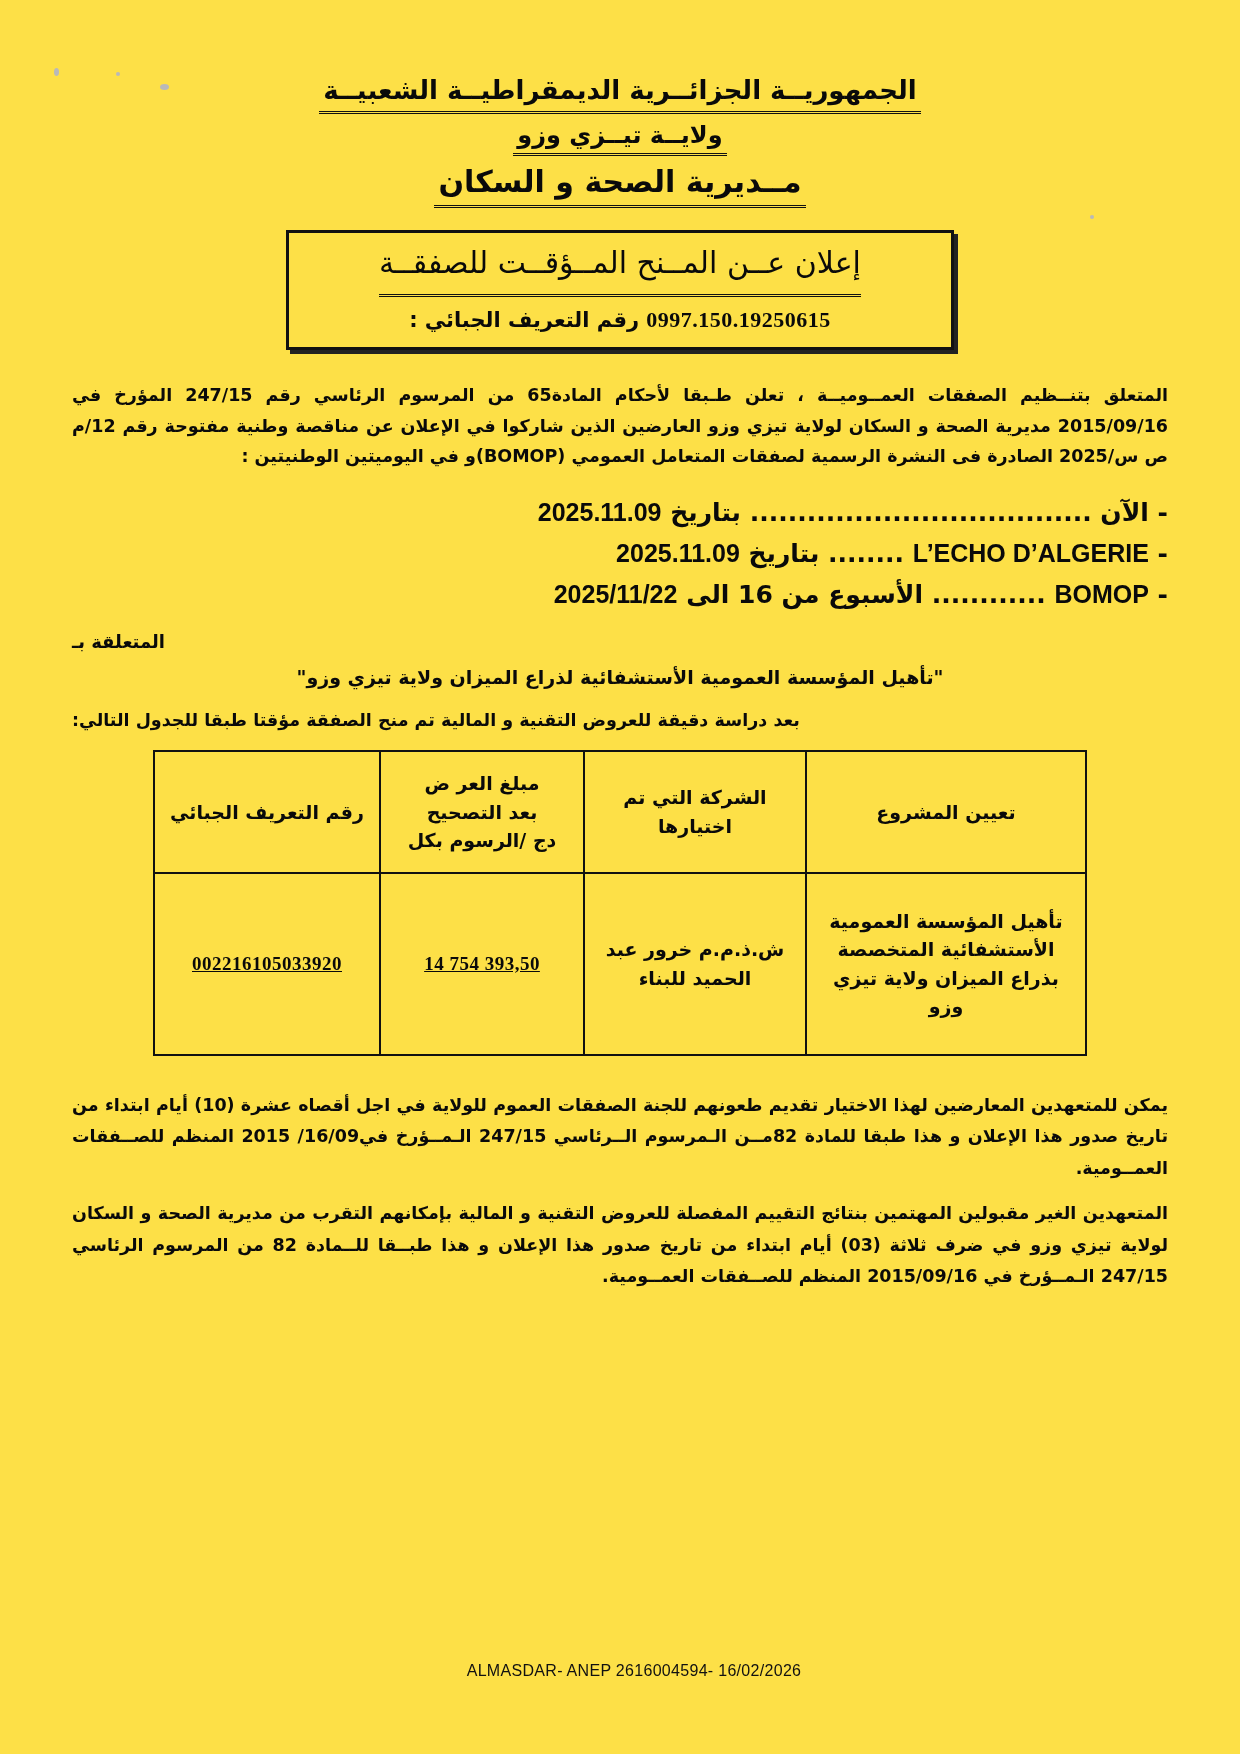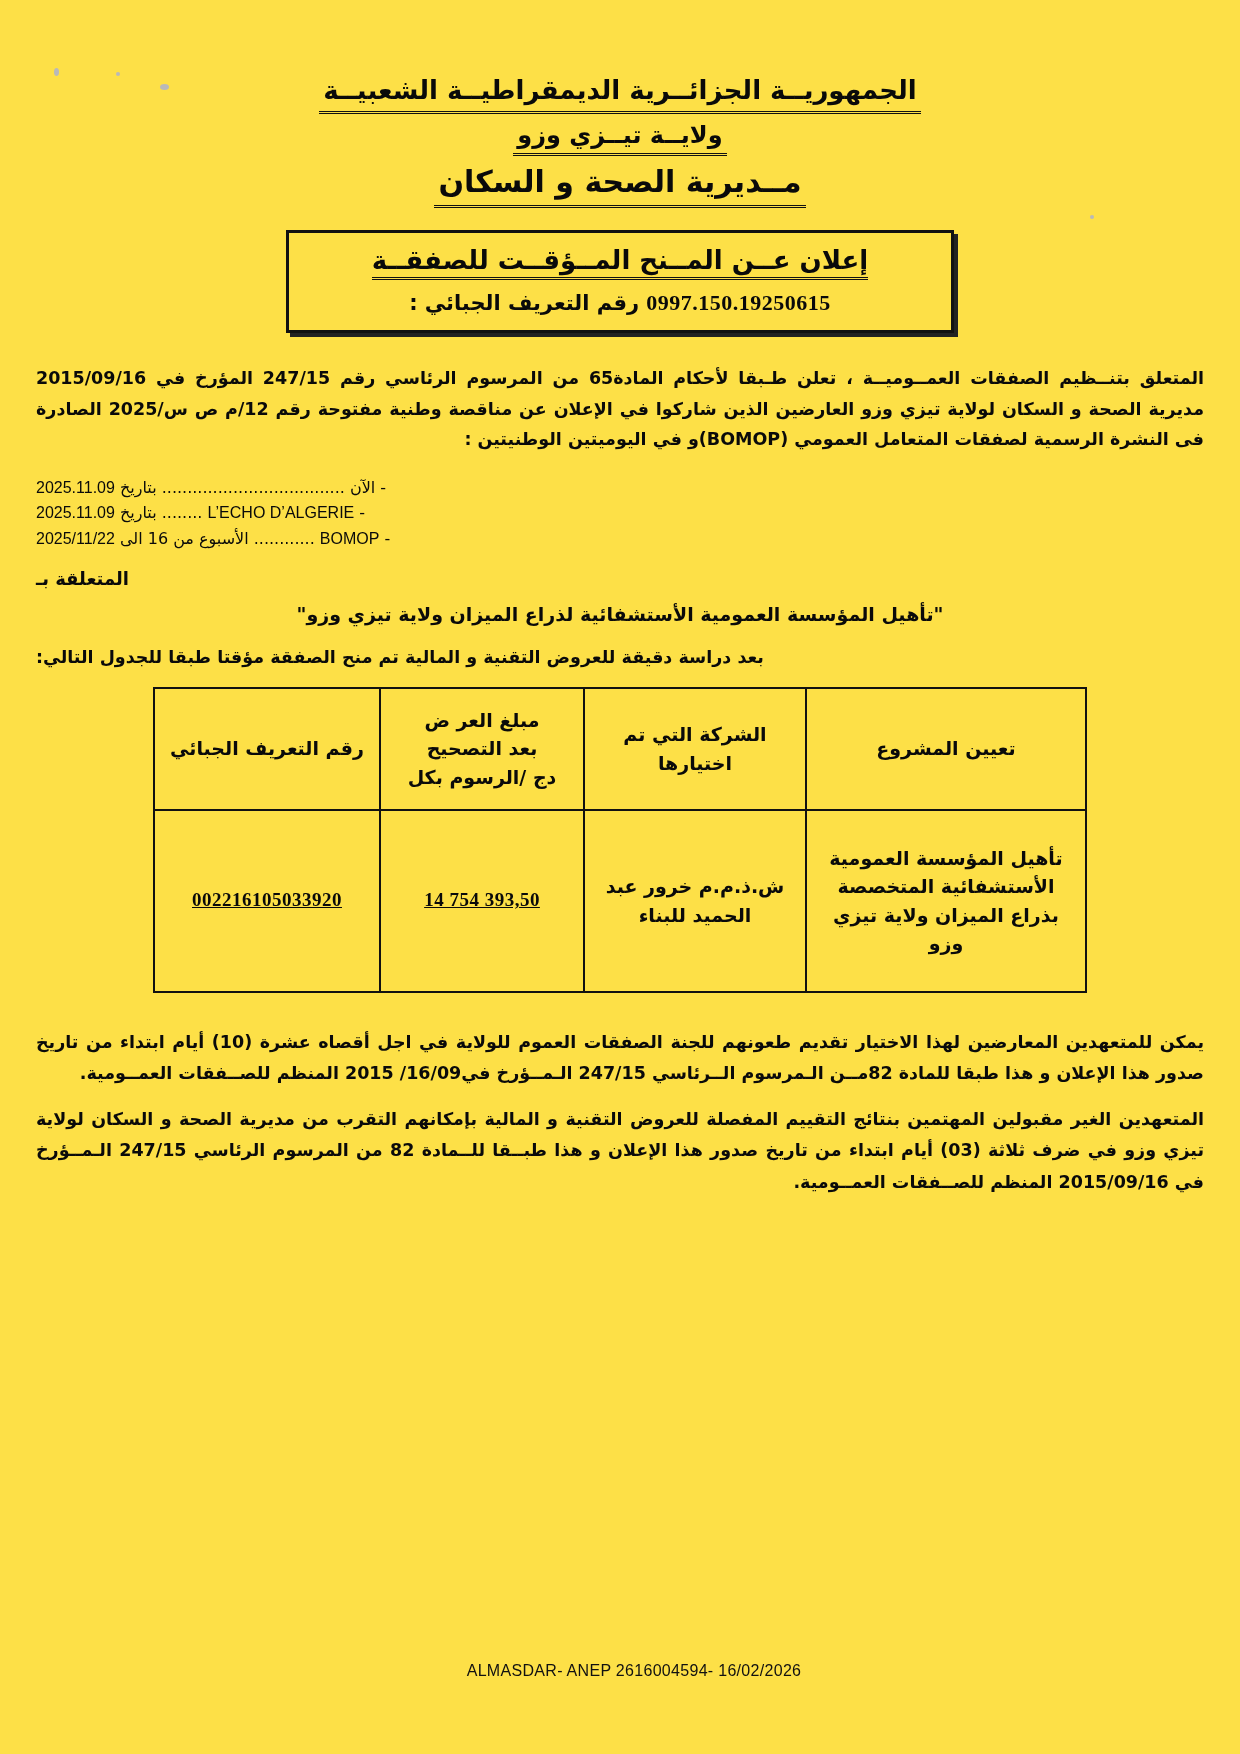--- a/index.html
+++ b/index.html
@@ -45,72 +45,72 @@
     width: 668px;
     margin: 18px auto 0 auto;
     border: 3px solid #111;
     box-shadow: 4px 4px 0 #222;
     padding: 12px 14px 14px 14px;
     box-sizing: border-box;
     text-align: center;
   }
   .title-main {
     display: inline-block;
-    font-size: 26px;
-    font-weight: bold;
+    font-size: 30px;
+    font-weight: normal;
     letter-spacing: 3px;
     border-bottom: 3px double #111;
-    padding-bottom: 2px;
+    padding-bottom: 14px;
     margin-bottom: 10px;
     white-space: nowrap;
   }
   .title-sub {
     font-size: 21px;
     font-weight: bold;
     direction: rtl;
     unicode-bidi: isolate;
   }
   .title-sub .nif-value {
     font-family: "Liberation Serif", "DejaVu Serif", serif;
     font-size: 22px;
     letter-spacing: 0.5px;
     direction: ltr;
     unicode-bidi: embed;
     display: inline-block;
   }
 
   
   .body-wrap {
-    padding: 0 36px;
+    padding: 0 72px;
     box-sizing: border-box;
   }
   .intro {
     margin-top: 30px;
     font-size: 17.5px;
     font-weight: bold;
     line-height: 1.75;
     text-align: justify;
     text-align-last: right;
     direction: rtl;
   }
   .intro p { margin: 0; }
 
   
   .papers {
     margin: 20px 0 0 0;
     direction: rtl;
     text-align: center;
   }
   .paper-row {
-    font-size: 16px;
-    font-weight: normal;
+    font-size: 25px;
+    font-weight: bold;
     line-height: 1.6;
     white-space: nowrap;
     display: block;
-    text-align: left;
+    text-align: right;
   }
   .paper-row .latin {
     direction: ltr;
     unicode-bidi: embed;
     display: inline-block;
     font-family: "Liberation Sans", "DejaVu Sans", sans-serif;
   }
 
   .relating {
     margin-top: 16px;

